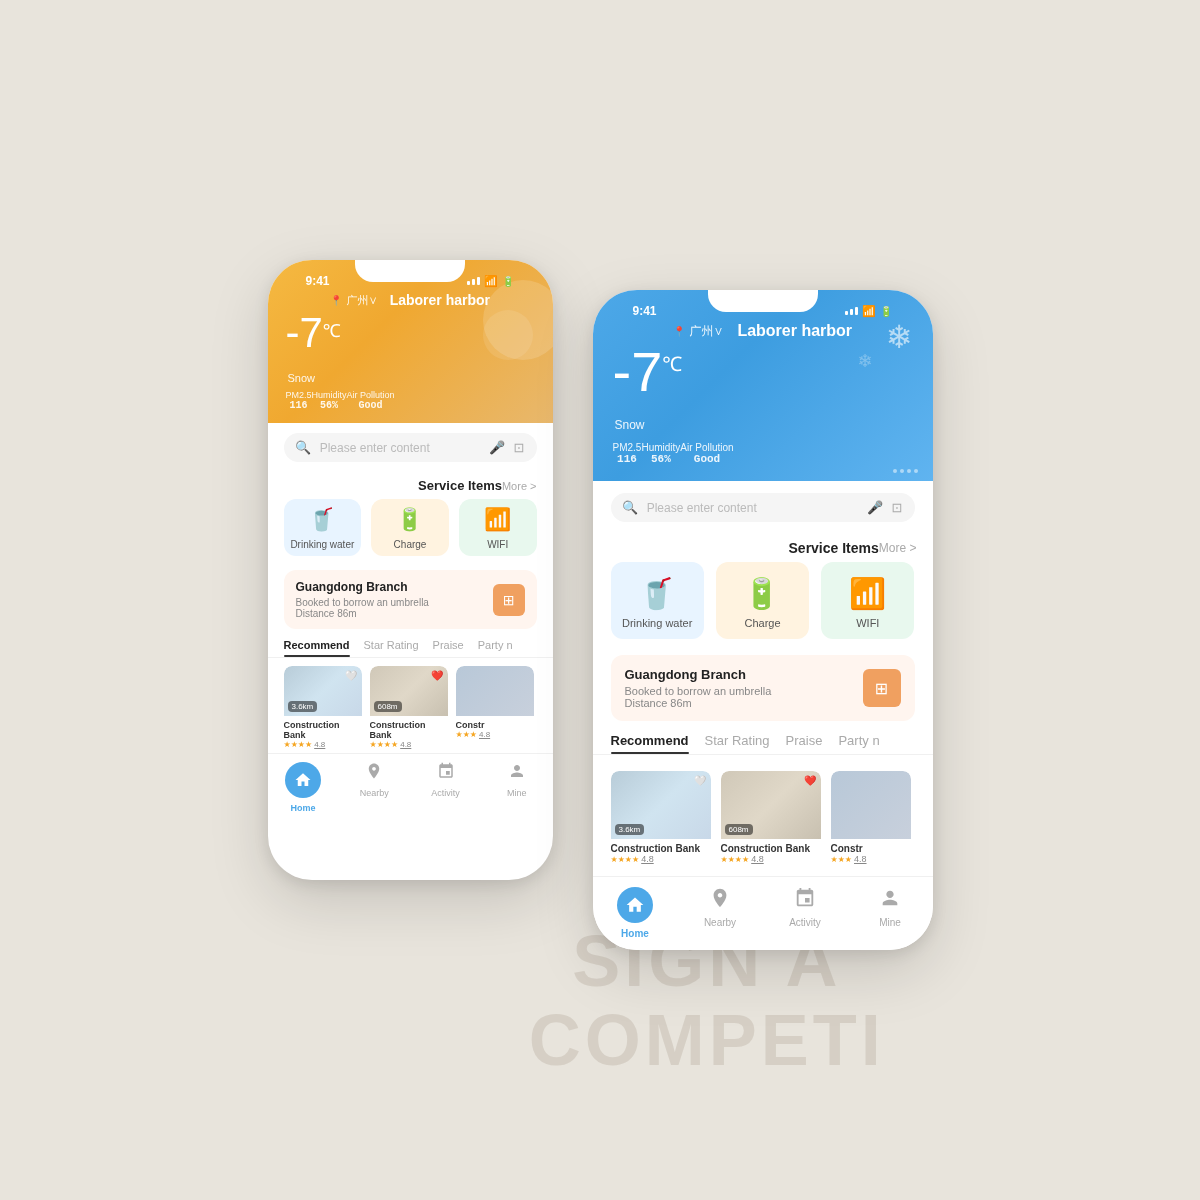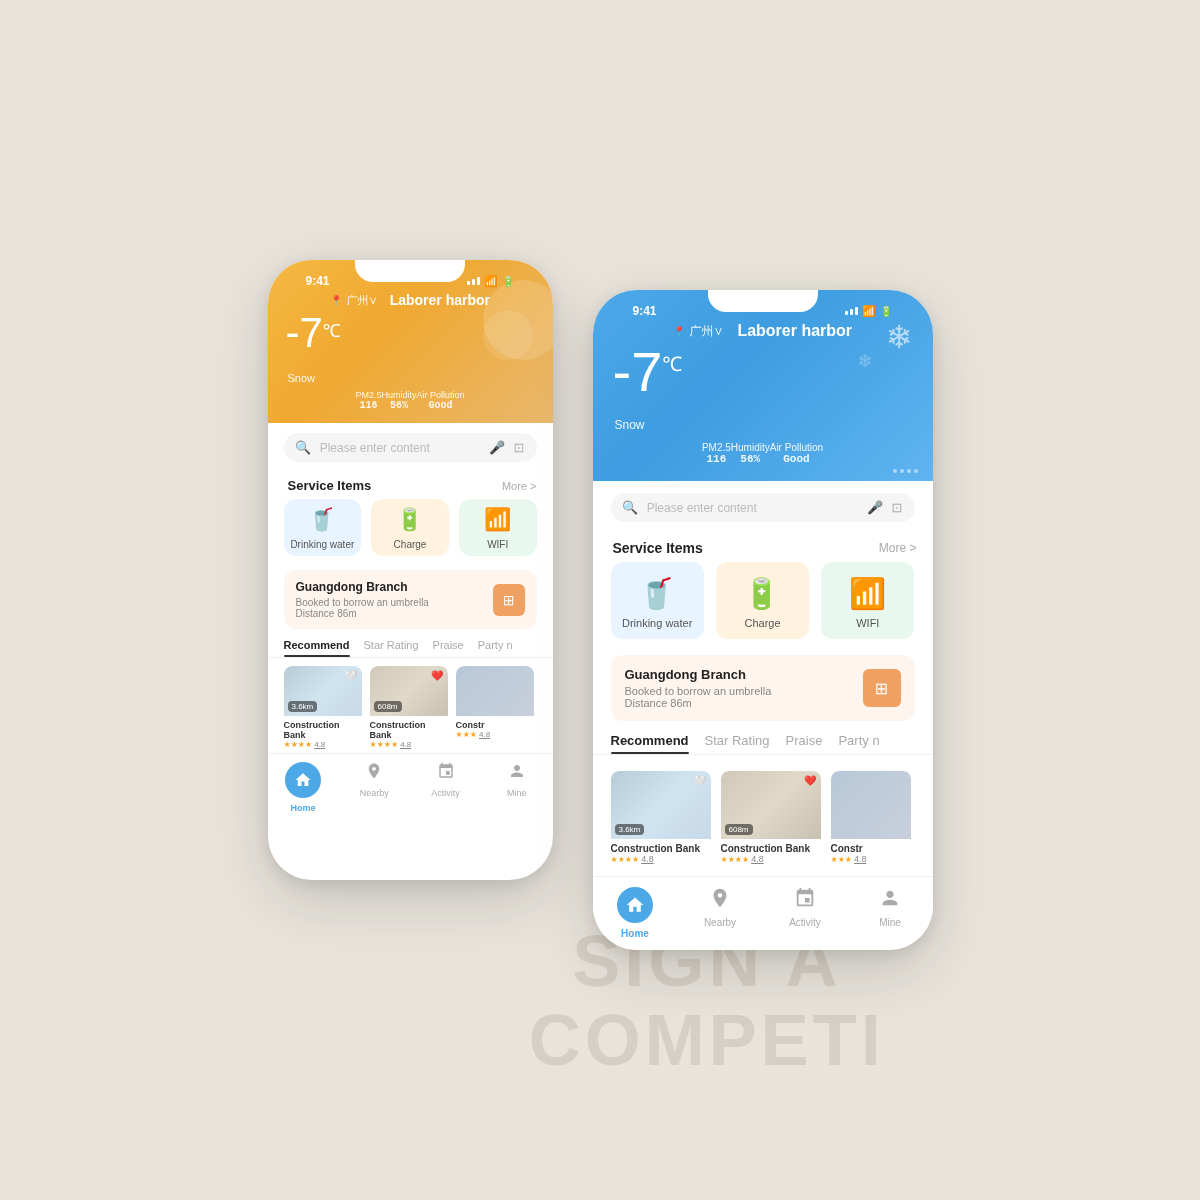--- a/index.html
+++ b/index.html
@@ -128,21 +128,21 @@
       display: flex;
       align-items: flex-start;
       margin: 4px 0 2px 0;
     }
     .temp-big { font-size: 52px; font-weight: 300; color: #fff; line-height: 1; }
     .temp-unit { font-size: 18px; color: #fff; margin-top: 6px; font-weight: 300; }
     .weather-desc { color: rgba(255,255,255,0.9); font-size: 11px; margin-top: 18px; margin-left: 2px; }
 
     .weather-stats {
       display: flex;
-      justify-content: center;
+      justify-content: flex-start;
       margin-top: 6px;
     }
     .weather-stat { text-align: center; color: rgba(255,255,255,0.9); }
     .weather-stat .label { font-size: 9px; }
     .weather-stat .value { font-size: 10px; font-weight: 600; font-family: Liberation Mono, monospace; }
     .sun-circle {
       position: absolute;
       right: -10px;
       top: 20px;
       width: 80px;
@@ -171,21 +171,21 @@
       gap: 8px;
     }
     .search-icon { color: #aaa; font-size: 13px; }
     .search-placeholder { color: #bbb; font-size: 12px; flex: 1; }
     .search-actions { display: flex; gap: 8px; color: #aaa; font-size: 13px; }
 
     
     .section-header {
       display: flex;
       align-items: center;
-      justify-content: space-between;
+      justify-content: flex-end;
       padding: 8px 16px 6px 20px;
     }
     .section-title { font-size: 13px; font-weight: 700; color: #222; }
     .more-link { font-size: 11px; color: #aaa; }
 
     
     .service-items {
       display: flex;
       gap: 10px;
       padding: 0 16px 10px 16px;

